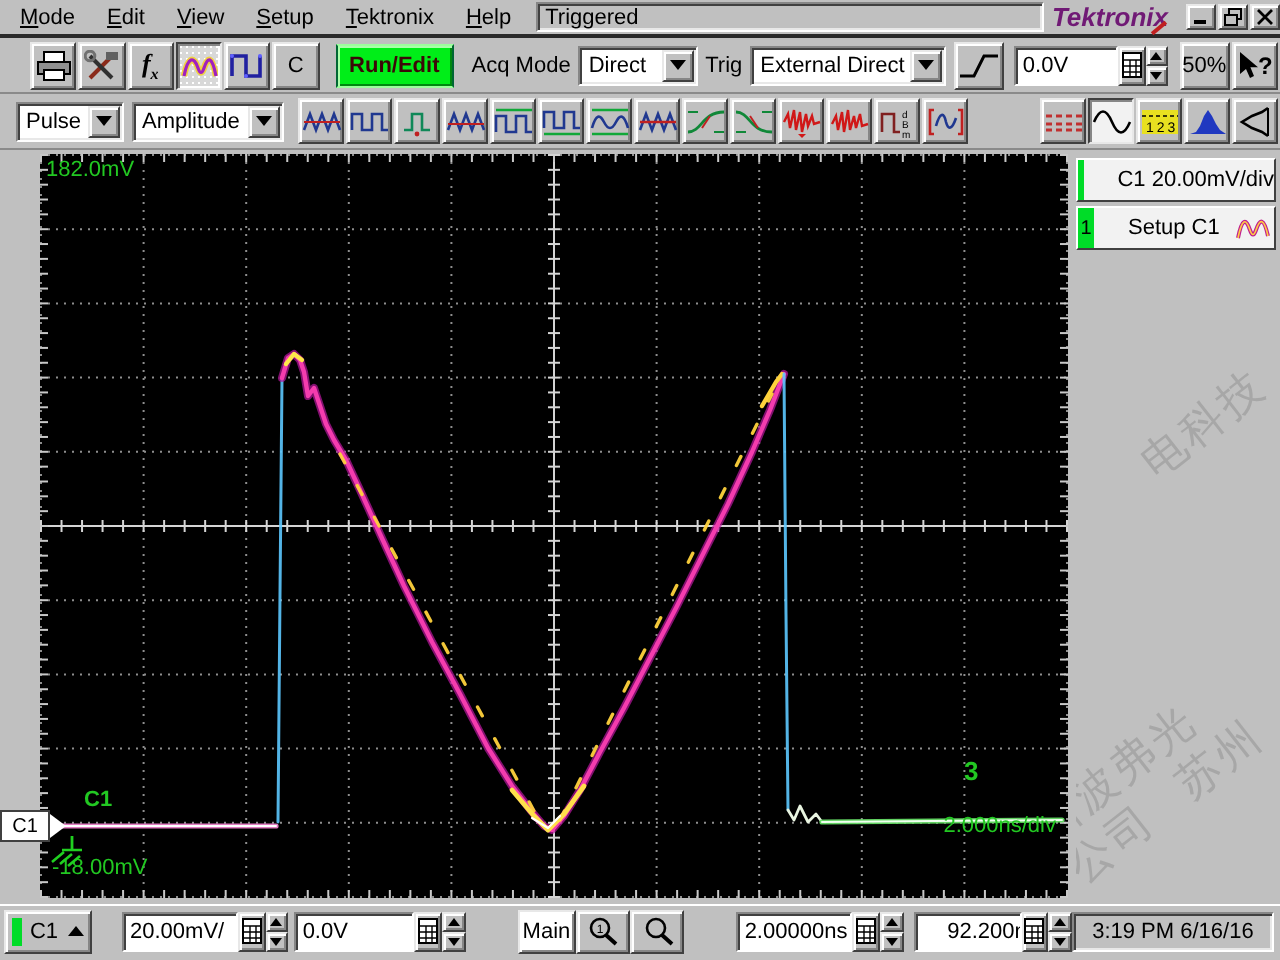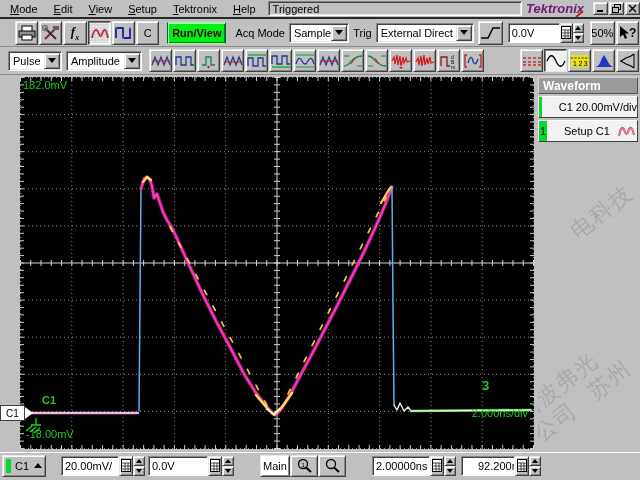--- a/index.html
+++ b/index.html
@@ -131,24 +131,24 @@
     <svg width="19" height="16">
         <path d="M2,13 L2,3 L9,3 L9,13 L16,13 L16,3" fill="none" stroke="#2020a0" stroke-width="1.8"></path>
         <circle cx="2" cy="3" r="1" fill="#6060ff"></circle>
         <circle cx="9" cy="13" r="1" fill="#6060ff"></circle>
         <circle cx="16" cy="3" r="1" fill="#6060ff"></circle>
       </svg>
   </button>
   <button class="tb24 raised">
       <span>C</span>
     </button>
-  <button class="runstop">Run/View</button>
+  <button class="runstop">Run/Edit</button>
   <span class="tlabel">Acq Mode</span>
   <div class="combo sunken" style="width:64px">
-    <span class="cval">Sample</span>
+    <span class="cval">Direct</span>
     <button class="carrow raised">
         <span class="tri-dn"></span>
       </button>
   </div>
   <span class="tlabel">Trig</span>
   <div class="combo sunken" style="width:106px">
     <span class="cval">External Direct</span>
     <button class="carrow raised">
         <span class="tri-dn"></span>
       </button>
@@ -668,21 +668,20 @@
     <span class="scr-label" style="left:22px;top:317px;font-weight:bold">C1</span>
     <svg style="left:4px;top:340px" width="20" height="18">
       <path d="M12,1 L12,8" stroke="#20d020" stroke-width="1.4"></path>
       <path d="M7,8 L17,8 M2,14 L8,9 M6,15 L12,10 M10,16 L16,11" stroke="#20d020" stroke-width="1.3"></path>
     </svg>
   </div>
   <div class="chan-marker">C1</div>
   <div class="chan-arrow"></div>
 
   <div class="wfpanel">
-    <div class="wfhead">Waveform</div>
     <div class="wfrow">
       <span class="wfstripe"></span>
       <span class="wflabel">C1 20.00mV/div</span>
     </div>
     <div class="wfrow">
       <span class="wfstripe">1</span>
       <span class="wflabel">Setup C1</span>
       <svg width="18" height="14" style="margin-right:2px">
           <path d="M2,12 C4,2 6,2 8,8 C9,11 10,11 11,8 C13,2 15,2 17,11" fill="none" stroke="#c02090" stroke-width="2"></path>
           <path d="M2,12 C4,2 6,2 8,8 C9,11 10,11 11,8 C13,2 15,2 17,11" fill="none" stroke="#ffd040" stroke-width="0.8"></path>
@@ -768,13 +767,16 @@
       </svg>
     </button>
   <span class="spinner">
       <button class="raised">
         <span class="tri-up"></span>
       </button>
       <button class="raised">
         <span class="tri-dn"></span>
       </button>
     </span>
+  <div class="clock sunken">
+      <span>3:19 PM 6/16/16</span>
+    </div>
 </div>
 
 </body></html>

